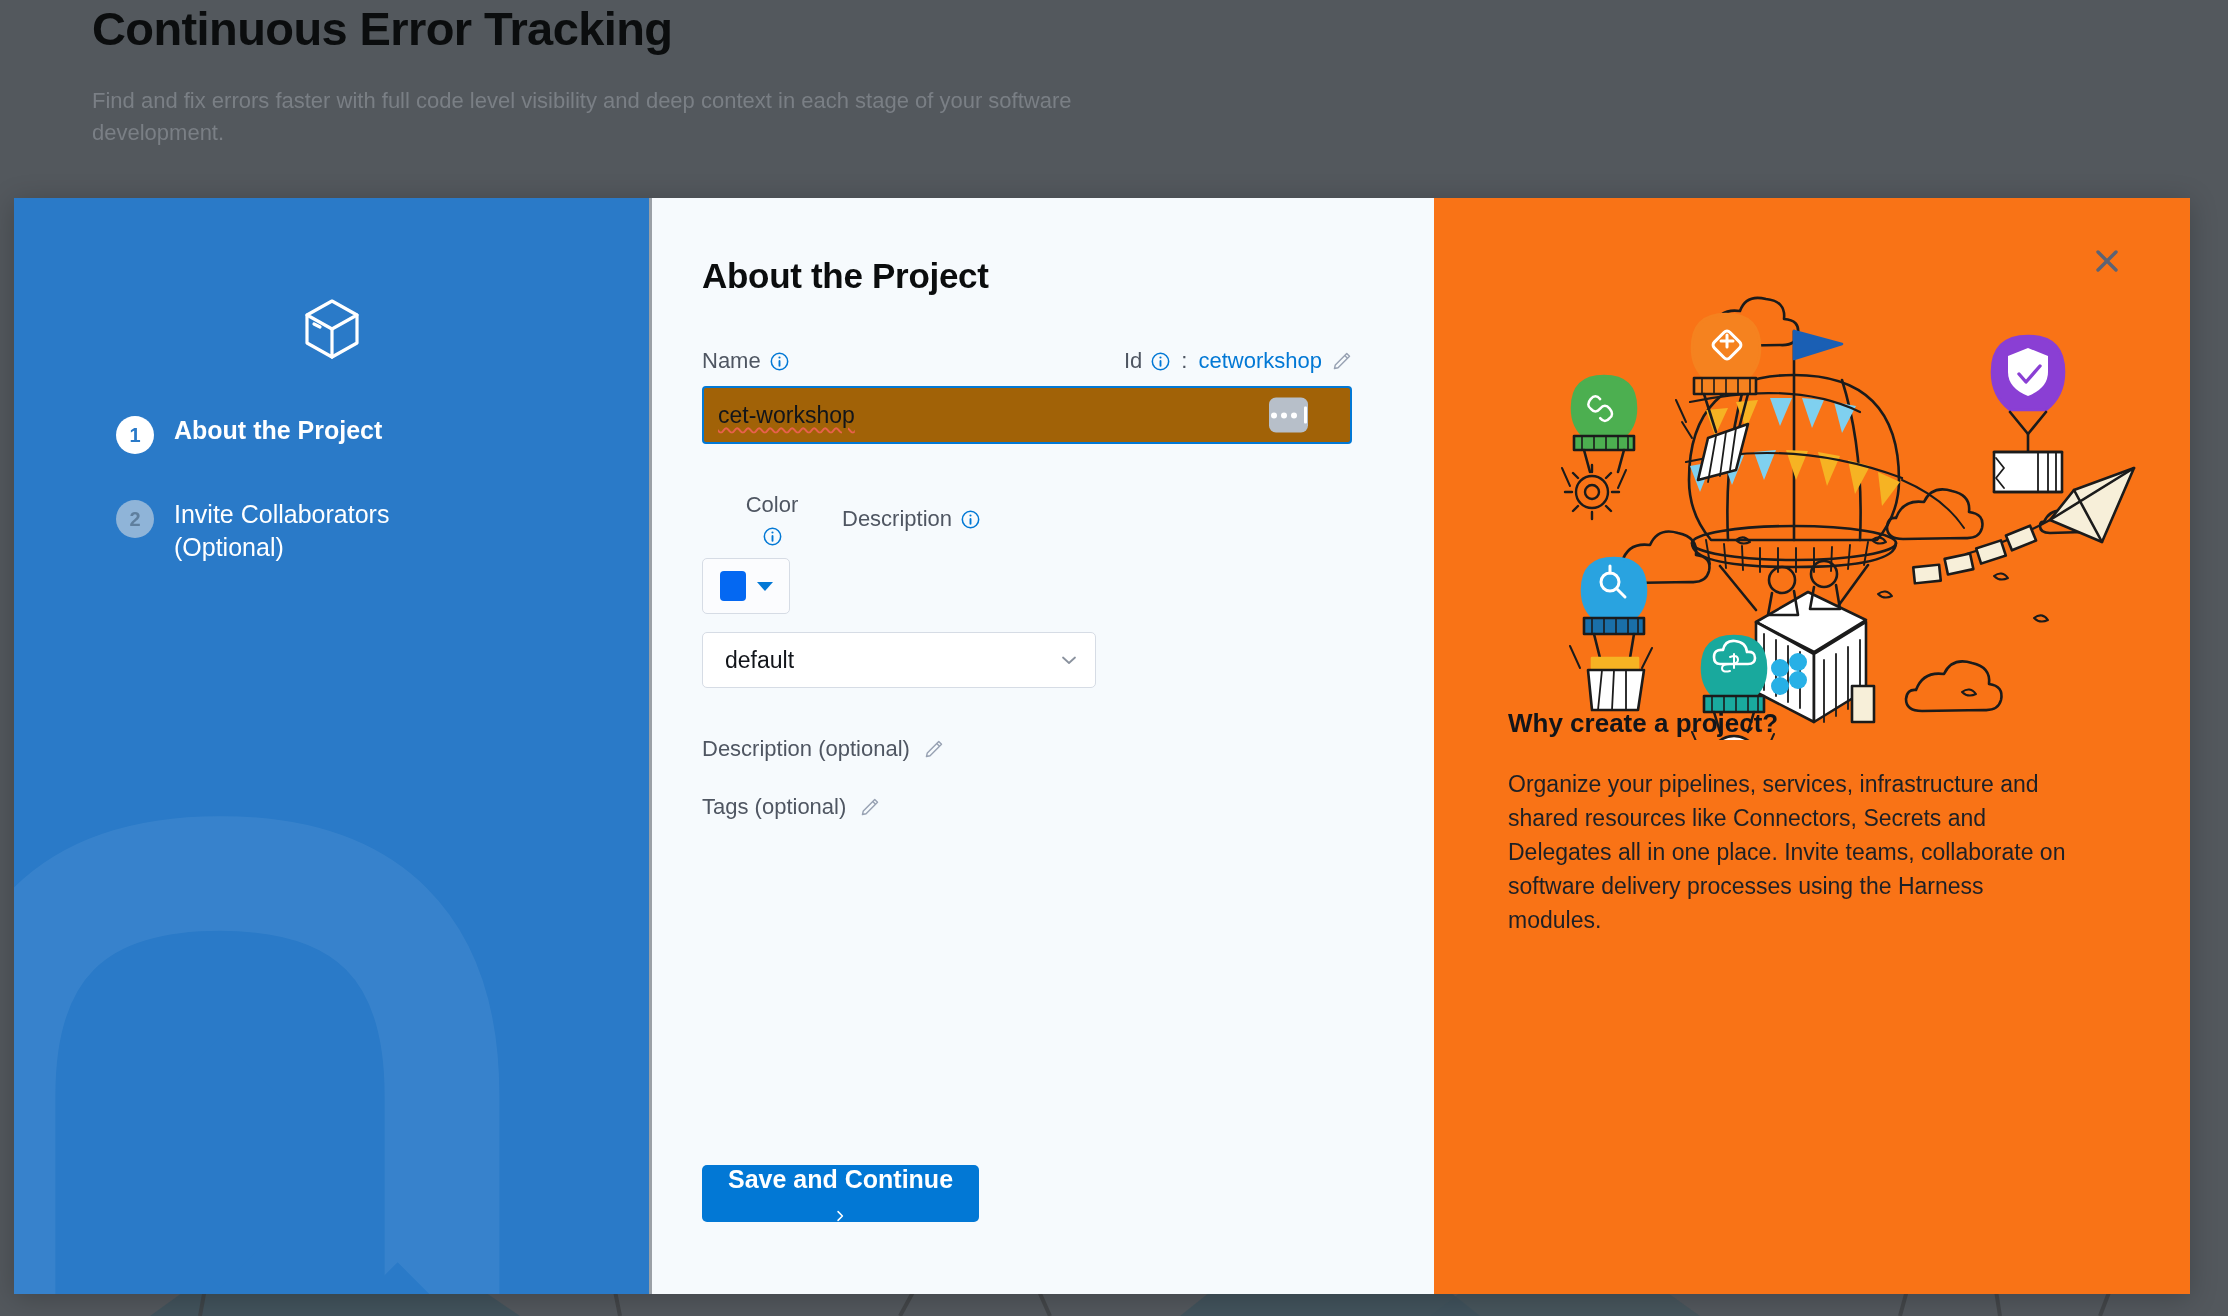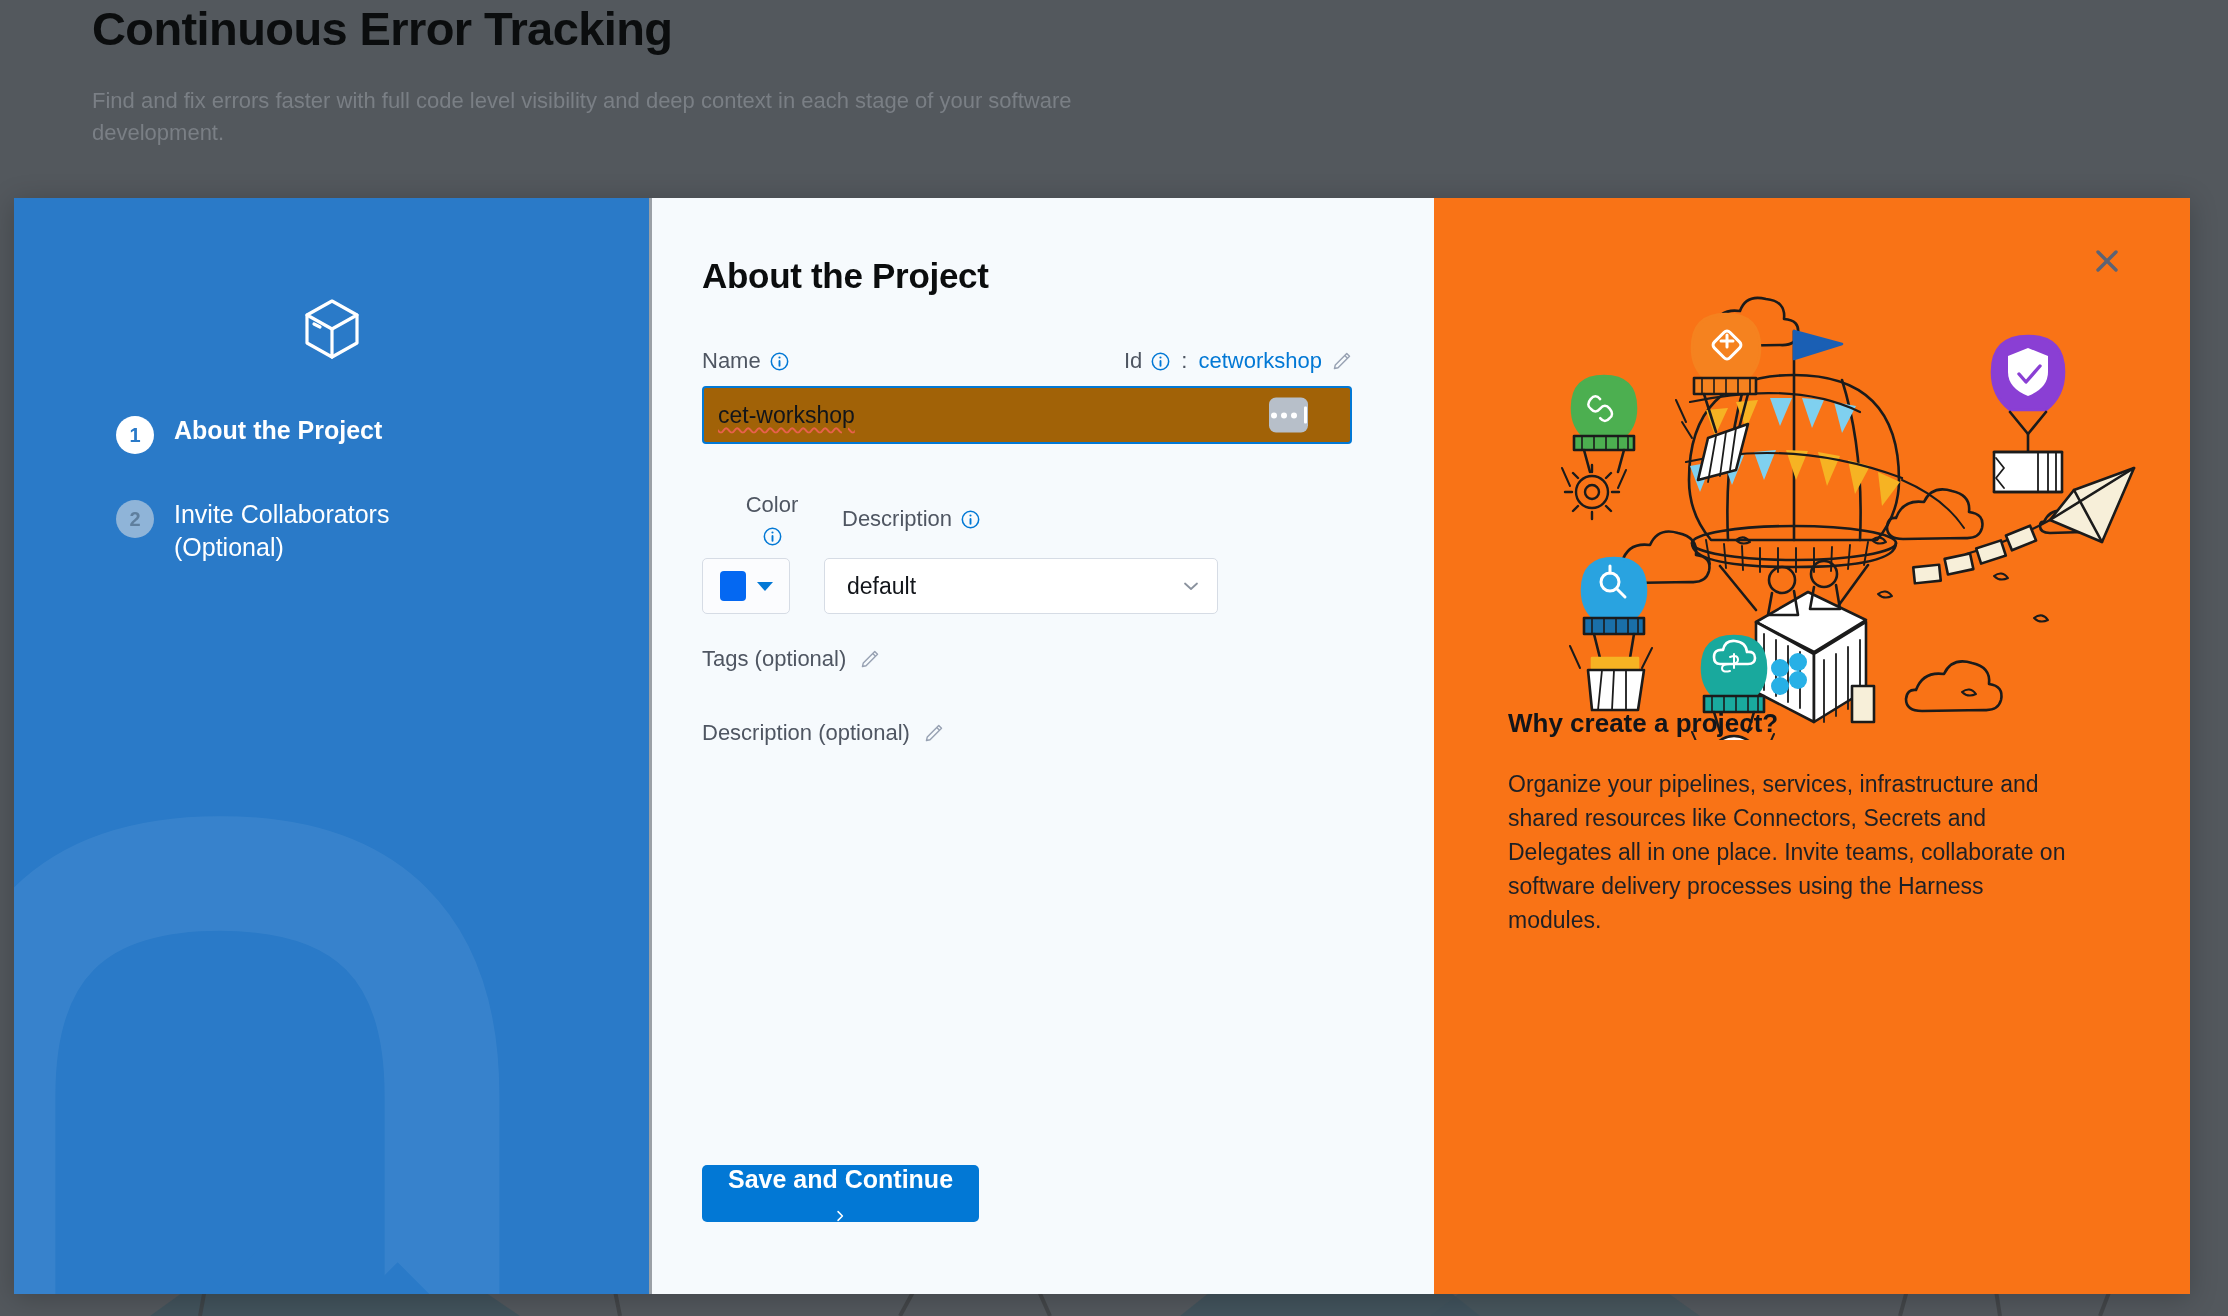--- a/index.html
+++ b/index.html
@@ -149,21 +149,21 @@
   .autofill-badge .caret {
     width: 3px; height: 17px; background: #ffffff; border-radius: 1px;
     margin-left: 3px;
   }
 
   .row2-labels {
     display: flex; margin-top: 48px; align-items: center;
   }
   .row2-labels .lbl:first-child { width: 140px; flex-direction: column; }
 
-  .row2-controls { display: flex; gap: 34px; margin-top: 12px; }
+  .row2-controls { display: flex; gap: 18px; margin-top: 12px; flex-direction: column; }
 
   .color-select {
     width: 88px; height: 56px; border-radius: 5px;
     background: #fbfcfe; border: 1px solid #d6dce5;
     display: flex; align-items: center; justify-content: center; gap: 11px;
   }
   .color-swatch { width: 26px; height: 30px; border-radius: 4px; background: #0468f2; }
   .tri-down {
     width: 0; height: 0;
     border-left: 8px solid transparent; border-right: 8px solid transparent;
@@ -341,30 +341,30 @@
         <span class="tri-down"></span>
       </div>
       <div class="org-select">
         <span class="org-val">default</span>
         <svg class="chev" viewBox="0 0 20 20" fill="none" stroke="#8a929e" stroke-width="1.8" stroke-linecap="round" stroke-linejoin="round">
           <path d="M4 7.5 L10 13 L16 7.5"></path>
         </svg>
       </div>
     </div>
 
-    <div class="opt-line opt-tags">
-      <span>Tags (optional)</span>
+    <div class="opt-line opt-desc">
+      <span>Description (optional)</span>
       <svg class="pencil" viewBox="0 0 22 22" fill="none" stroke="#98a2b3" stroke-width="1.5" stroke-linejoin="round">
         <path d="M16.5 2.6 L19.4 5.5 L7.4 17.5 L3.6 18.4 L4.5 14.6 Z"></path>
         <path d="M14.4 4.7 L17.3 7.6"></path>
       </svg>
     </div>
 
-    <div class="opt-line opt-desc">
-      <span>Description (optional)</span>
+    <div class="opt-line opt-tags">
+      <span>Tags (optional)</span>
       <svg class="pencil" viewBox="0 0 22 22" fill="none" stroke="#98a2b3" stroke-width="1.5" stroke-linejoin="round">
         <path d="M16.5 2.6 L19.4 5.5 L7.4 17.5 L3.6 18.4 L4.5 14.6 Z"></path>
         <path d="M14.4 4.7 L17.3 7.6"></path>
       </svg>
     </div>
 
     <button class="save-btn">
       <span>Save and Continue</span>
       <svg class="btn-chev" viewBox="0 0 15 22" fill="none" stroke="#ffffff" stroke-width="2.8" stroke-linecap="round" stroke-linejoin="round">
         <path d="M3 3 L11 11 L3 19"></path>

